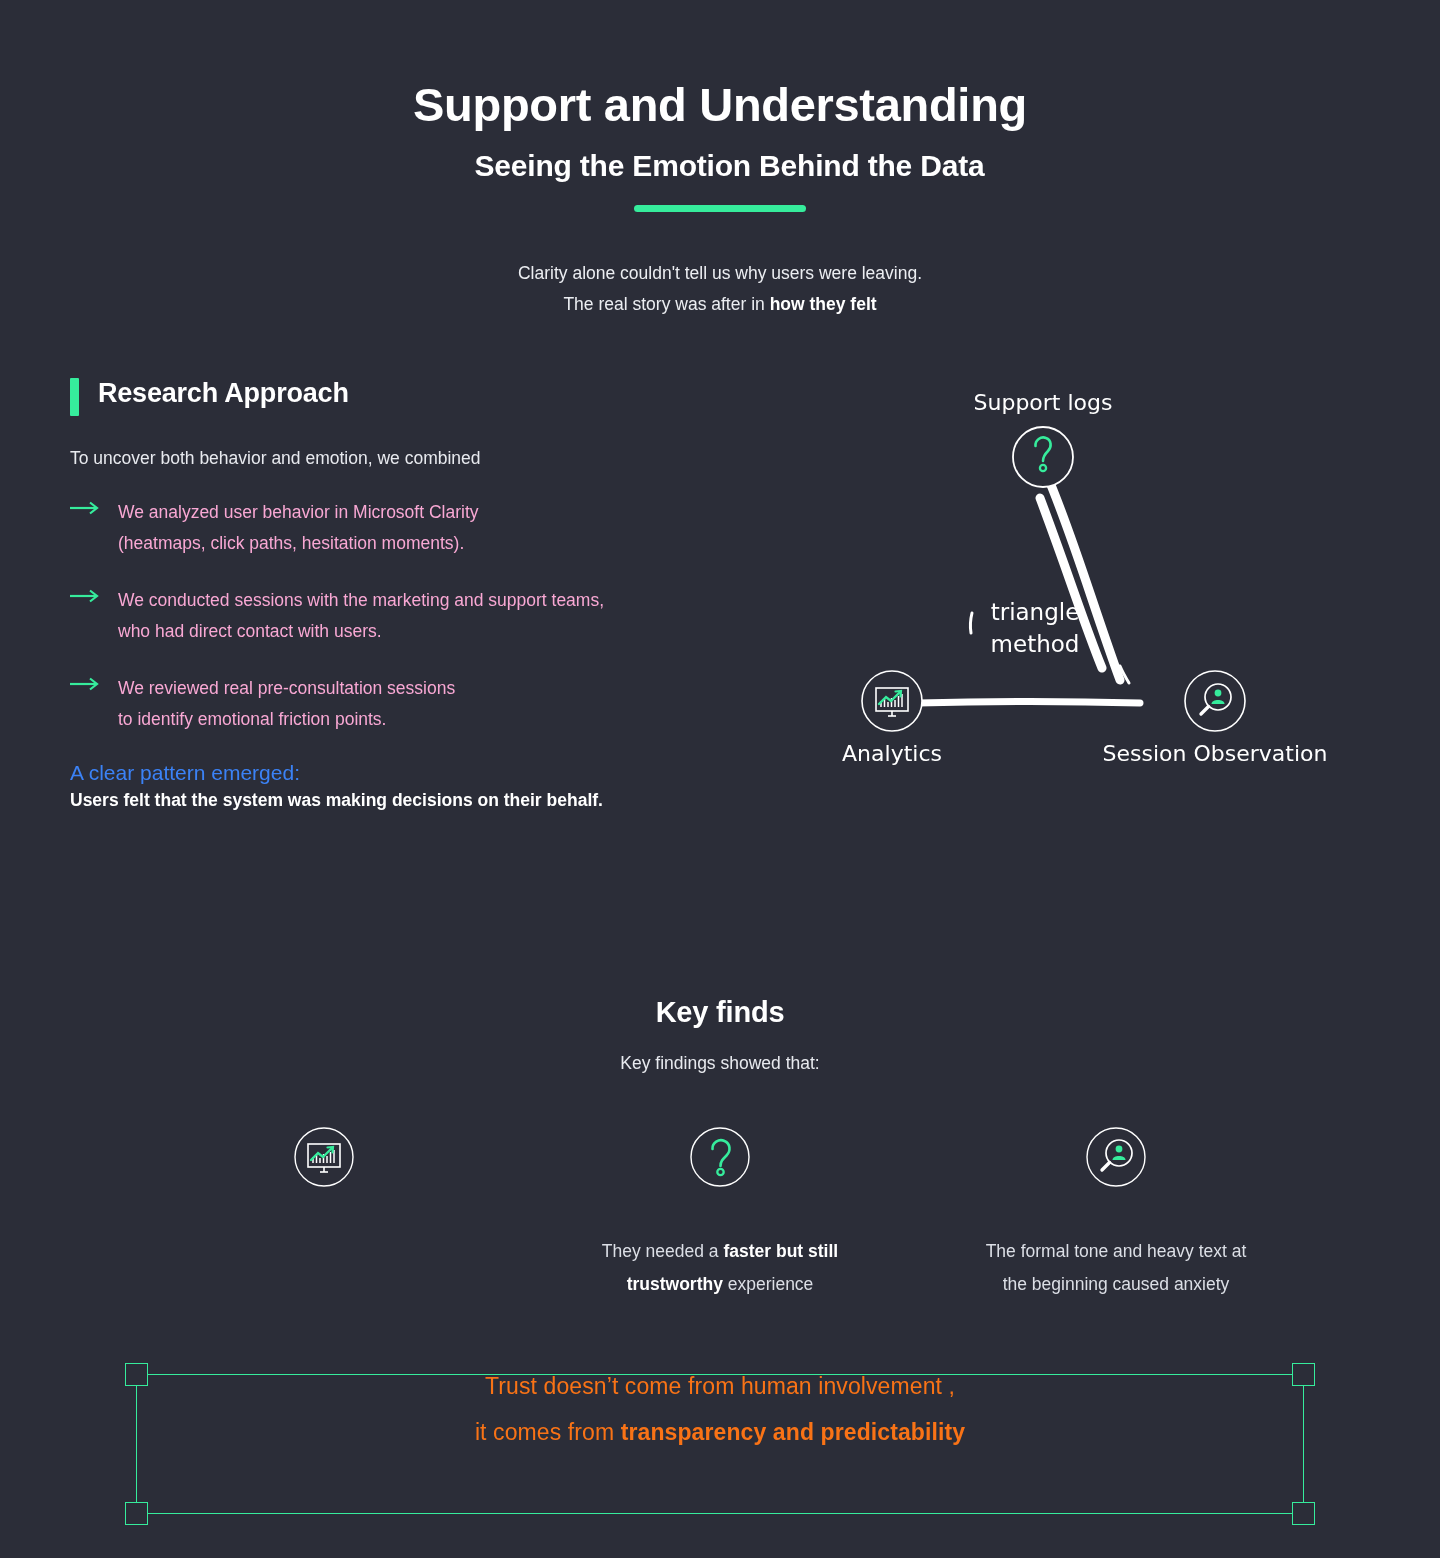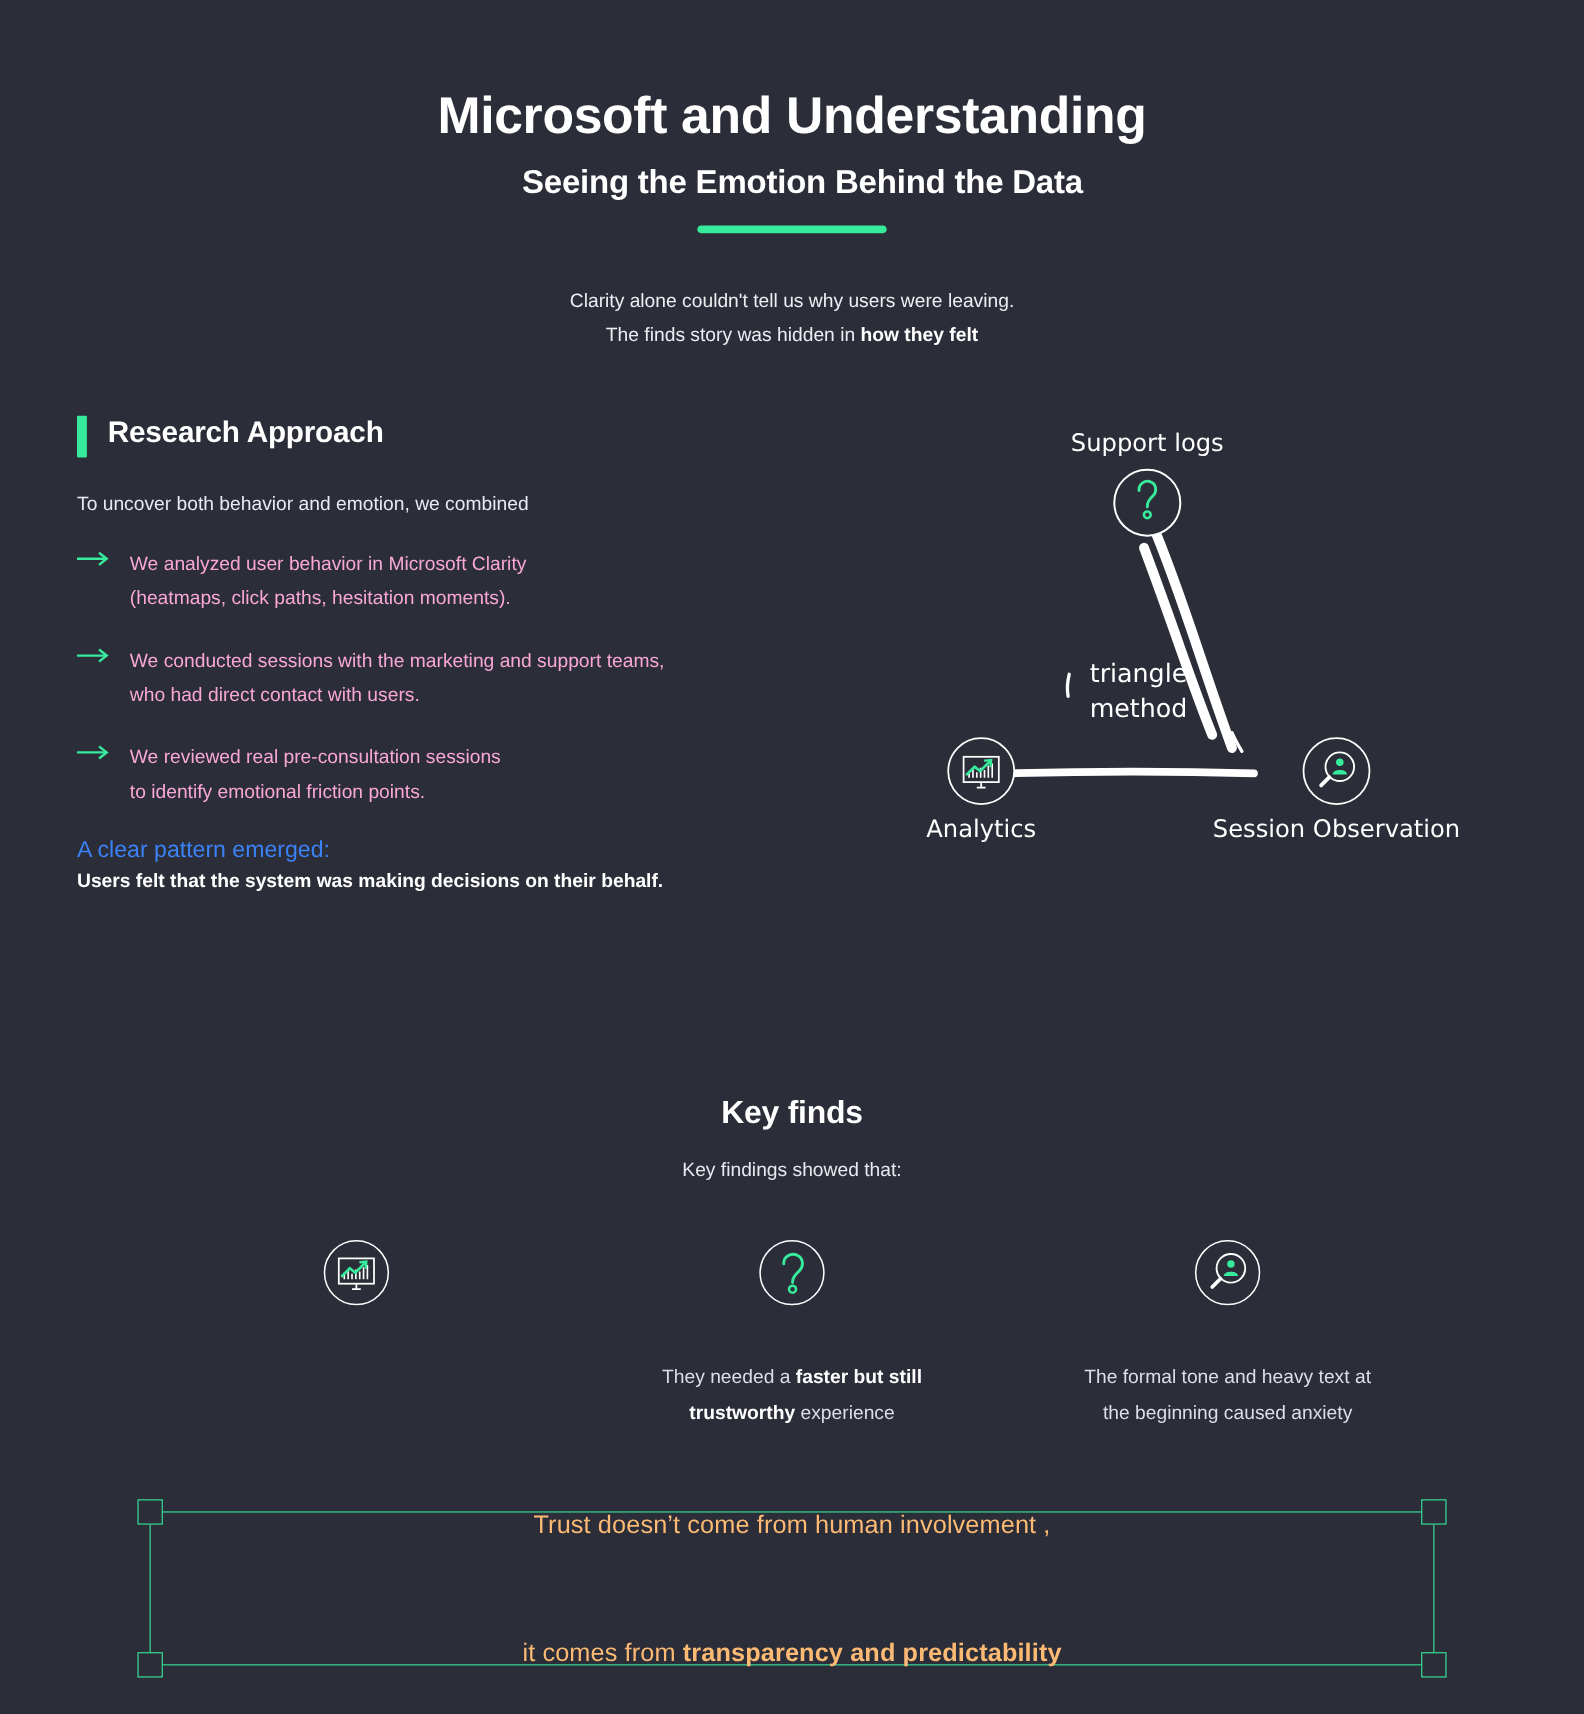--- a/index.html
+++ b/index.html
@@ -213,46 +213,45 @@
   .corner.tl { left: 0; top: 0; }
   .corner.tr { right: 0; top: 0; }
   .corner.bl { left: 0; bottom: 0; }
   .corner.br { right: 0; bottom: 0; }
 
   .quote-text {
     position: absolute;
     left: 0; right: 0; top: 0; bottom: 0;
     display: flex;
     flex-direction: column;
-    justify-content: space-between;
+    justify-content: flex-start;
     align-items: center;
     font-family: "Liberation Sans Narrow", "Liberation Sans", sans-serif;
     font-size: 23px;
     line-height: 46px;
     font-weight: 500;
-    color: #fdba74;
+    color: #f97316;
     letter-spacing: 0.1px;
-    gap: 23px;
   }
   .quote-text b { font-weight: bold; }
 </style>
 </head>
 <body>
 
 <div class="page">
 
   <div class="header">
-    <h1 class="main-title">Microsoft and Understanding</h1>
+    <h1 class="main-title">Support and Understanding</h1>
     <h2 class="sub-title">Seeing the Emotion Behind the Data</h2>
     <div class="accent-bar"></div>
 
     <div class="intro">
       <div>Clarity alone couldn't tell us why users were leaving.</div>
       <div>
-        <span>The finds story was hidden in </span><b>how they felt</b>
+        <span>The real story was after in </span><b>how they felt</b>
       </div>
     </div>
   </div>
 
   <div class="columns">
 
     <div class="left-col">
       <div class="section-head">
         <div class="head-bar"></div>
         <div class="section-title">Research Approach</div>

